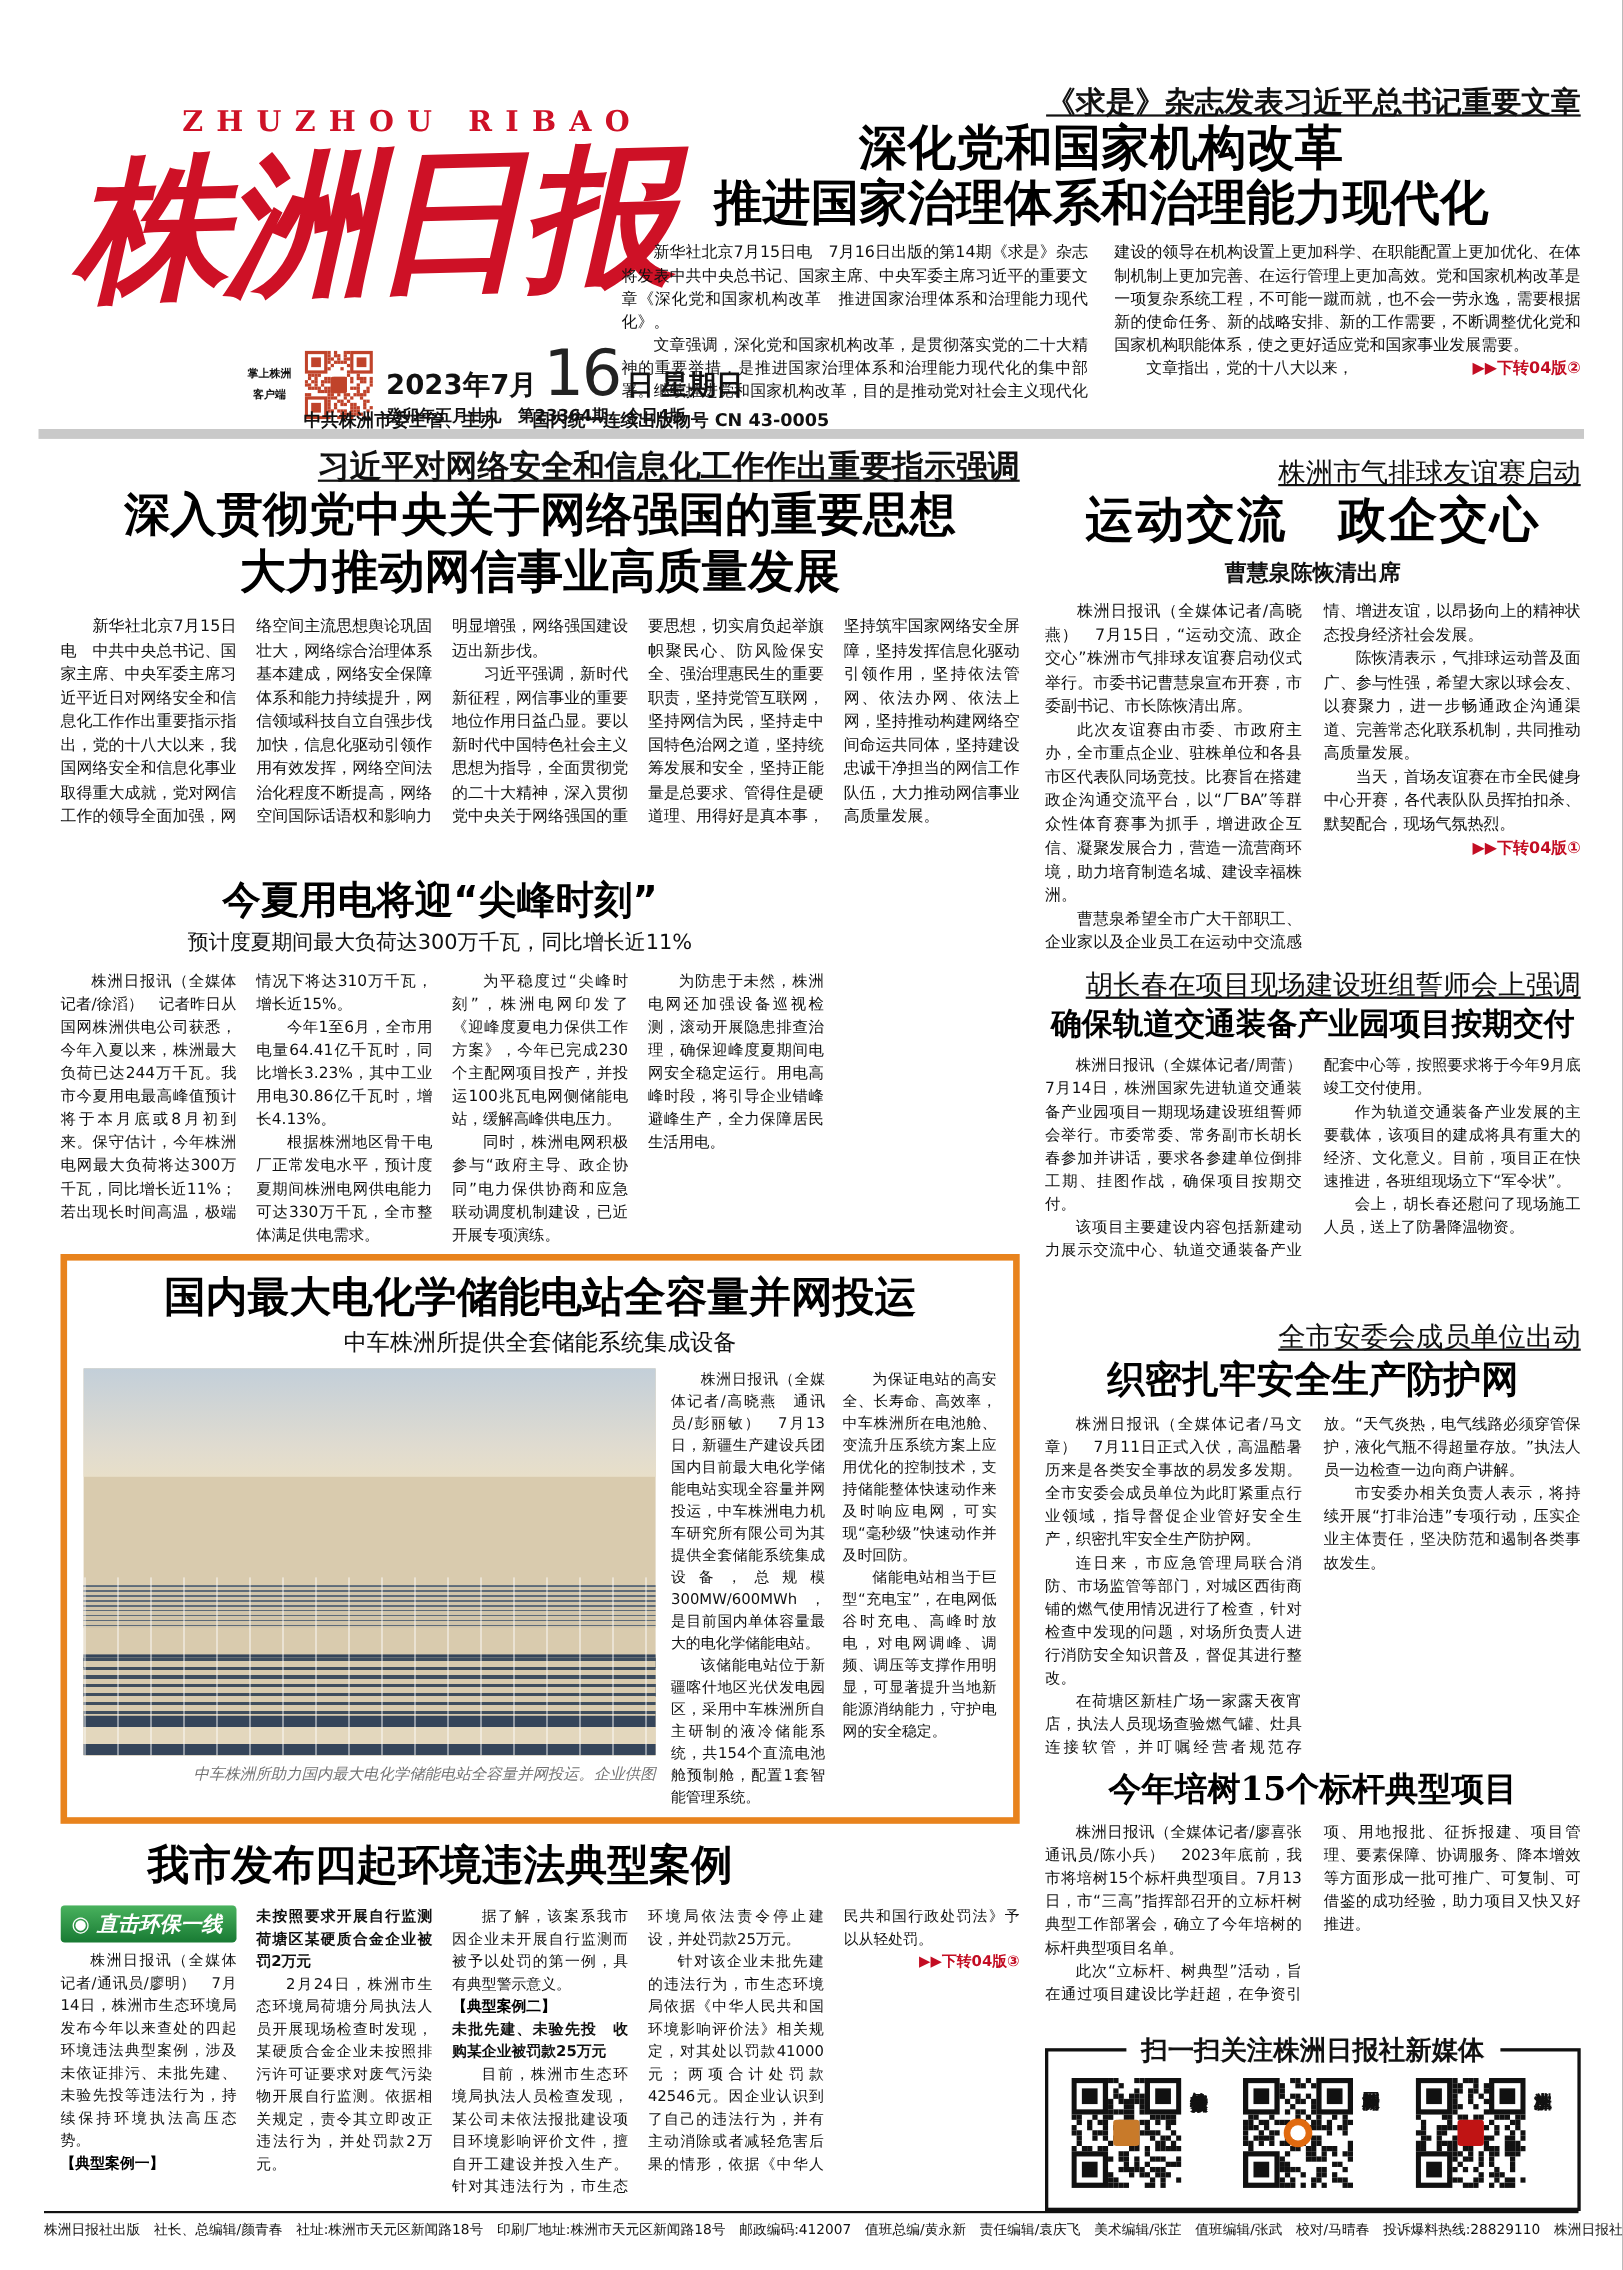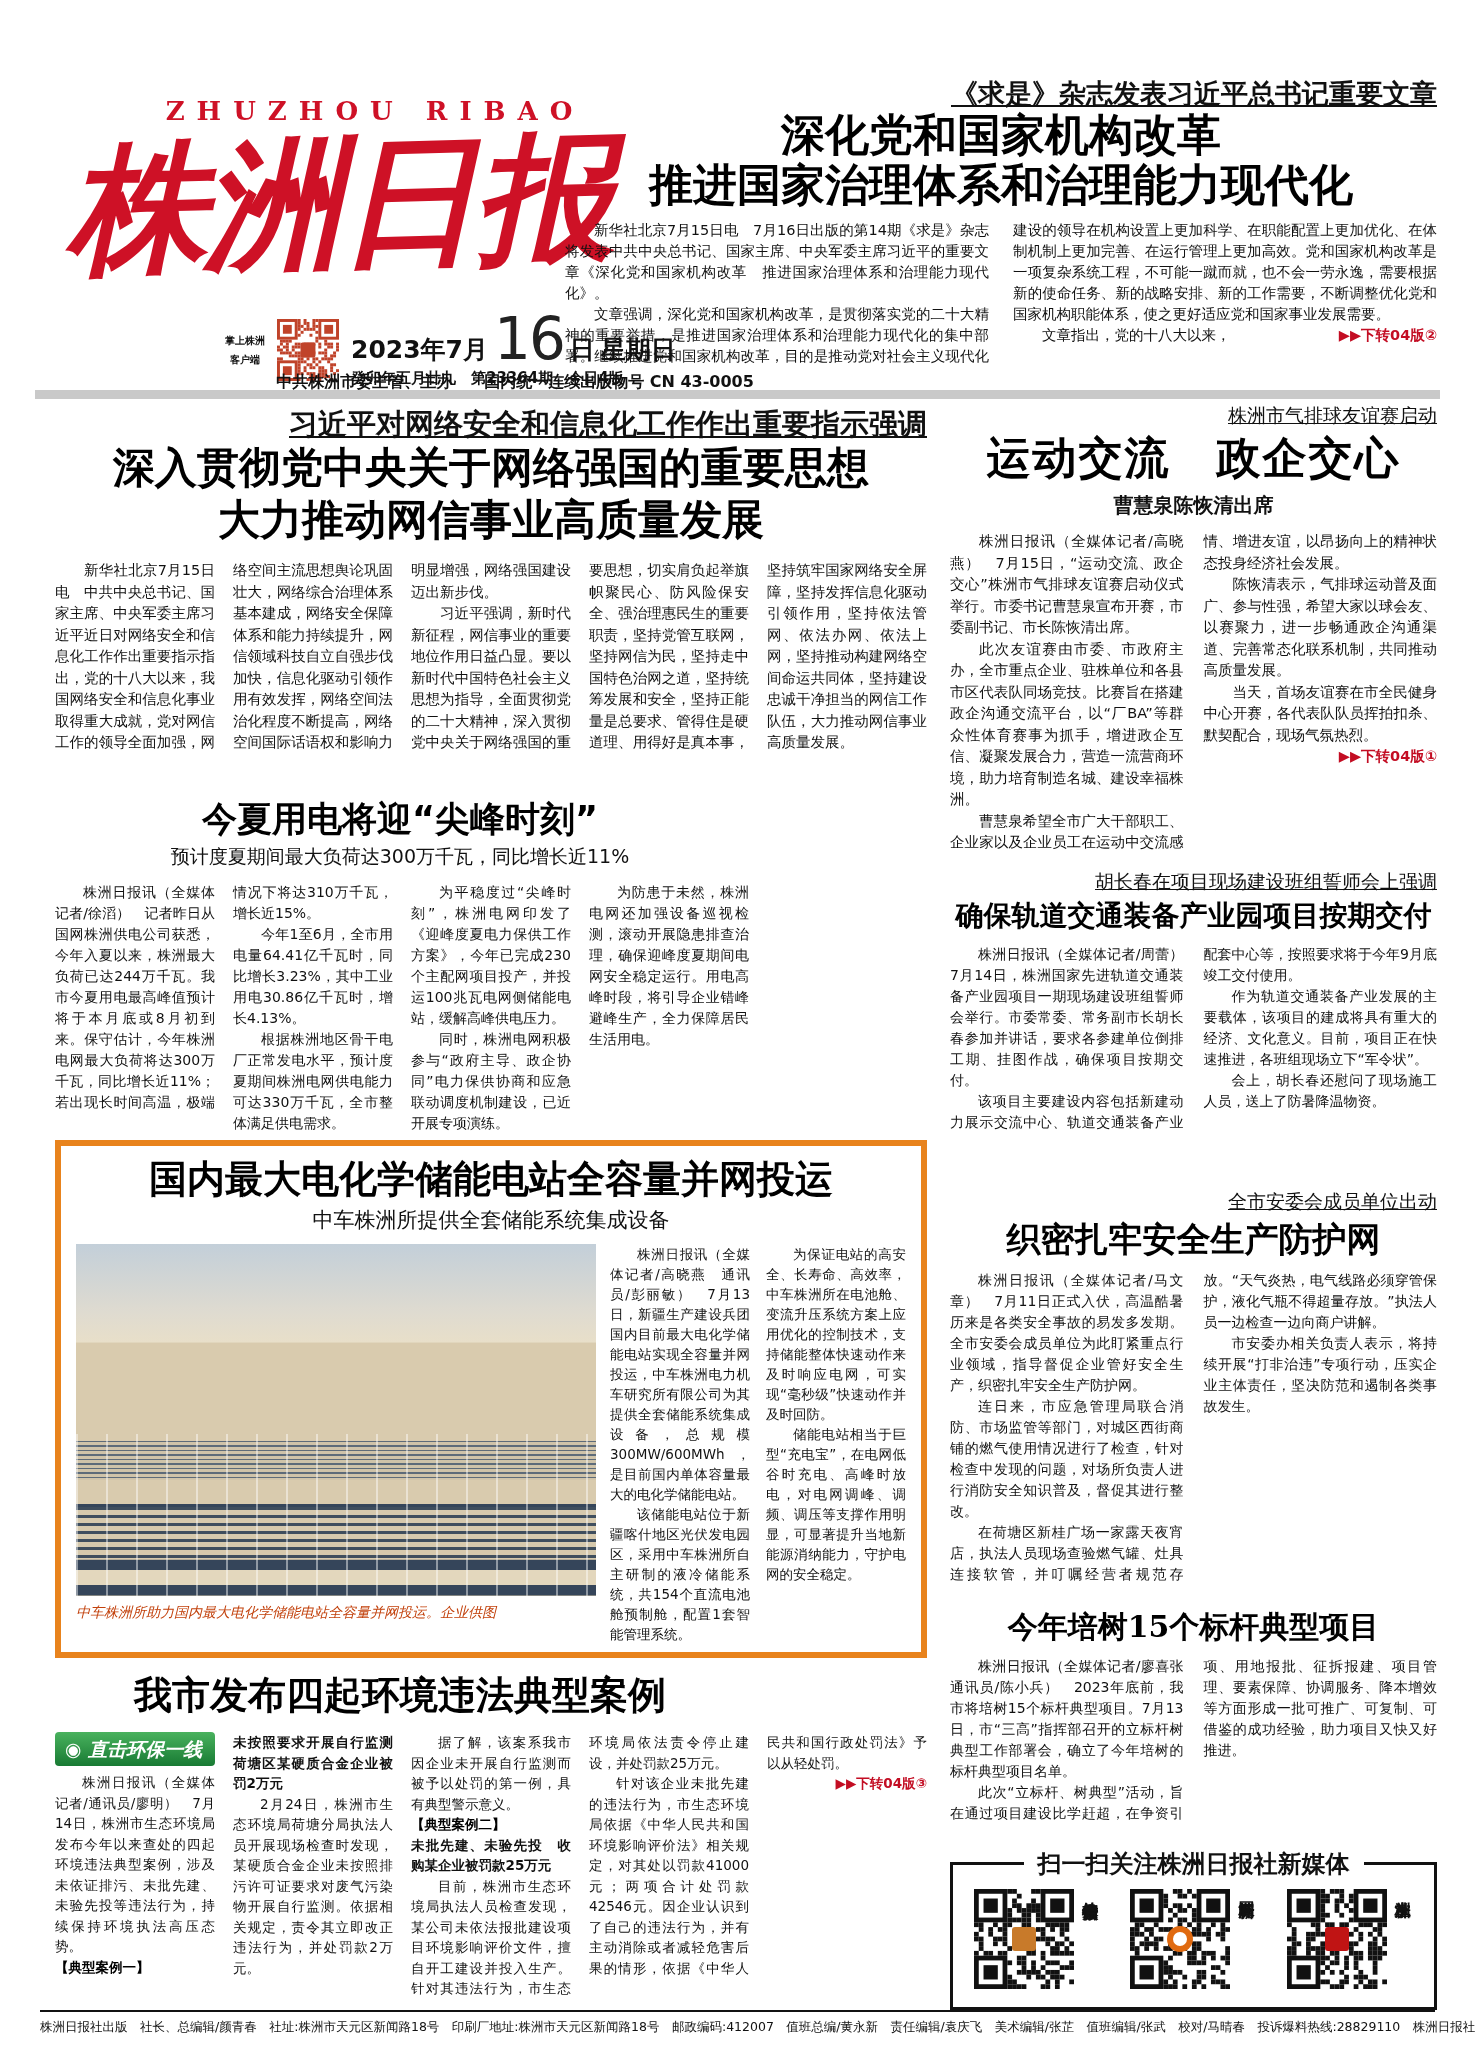--- a/index.html
+++ b/index.html
@@ -60,27 +60,27 @@
   .photo{width:520px;height:352px;background-color:#d9cbae;background-repeat:no-repeat;background-image:
      repeating-linear-gradient(to right,rgba(255,255,255,.45) 0 2px,transparent 2px 30px),
      linear-gradient(180deg,#c3cfd9 0%,#dfdbd0 70%,#e8dfc9 100%),
      repeating-linear-gradient(to bottom,#5d6b79 0 1.5px,#cfc3a9 1.5px 4.5px),
      repeating-linear-gradient(to bottom,#3f4e5e 0 3px,#d6c9ad 3px 8px),
      repeating-linear-gradient(to bottom,#2f3d4c 0 7px,#ded2b8 7px 16px),
      repeating-linear-gradient(to bottom,#35455a 0 12px,#e3d7bd 12px 27px);
     background-size:100% 46%,100% 28%,100% 11%,100% 15%,100% 22%,100% 26%;
     background-position:0 100%,0 0,0 63%,0 88%,0 172%,0 100%;}
   .caption{font-family:"DejaVu Serif","Liberation Serif",serif;font-style:italic;font-size:14px;
-           text-align:left;margin-top:8px;color:#c2410c;}
+           text-align:right;margin-top:8px;color:#737373;}
   .storage-text{flex:1;height:408px;column-count:2;column-gap:16px;font-size:13.5px;line-height:20px;}
   .env{left:55px;top:1672px;width:872px;}
   .env .hwrap{width:690px;}
   .env .headline{font-size:38px;line-height:46px;}
   .env .body{margin-top:14px;height:268px;column-count:5;column-gap:18px;font-size:13.5px;line-height:20.5px;}
-  .rightcol .kicker{font-size:19px;line-height:26px;}
+  .rightcol .kicker{font-size:25px;line-height:26px;margin-top:15px;}
   .sport{left:950px;top:402px;width:487px;}
   .sport .headline{font-size:44px;line-height:52px;letter-spacing:2px;margin-top:4px;}
   .sport .subhead{font-size:20px;font-weight:bold;margin-top:8px;}
   .sport .body{margin-top:12px;height:330px;column-count:2;column-gap:20px;font-size:14.5px;line-height:21.5px;}
   .rail{left:950px;top:868px;width:487px;}
   .rail .headline{font-size:28px;line-height:36px;margin-top:4px;}
   .rail .body{margin-top:10px;height:226px;column-count:2;column-gap:20px;font-size:14px;line-height:21px;}
   .safety{left:950px;top:1188px;width:487px;}
   .safety .headline{font-size:34px;line-height:42px;margin-top:4px;}
   .safety .body{margin-top:10px;height:322px;column-count:2;column-gap:20px;font-size:14px;line-height:21px;}

